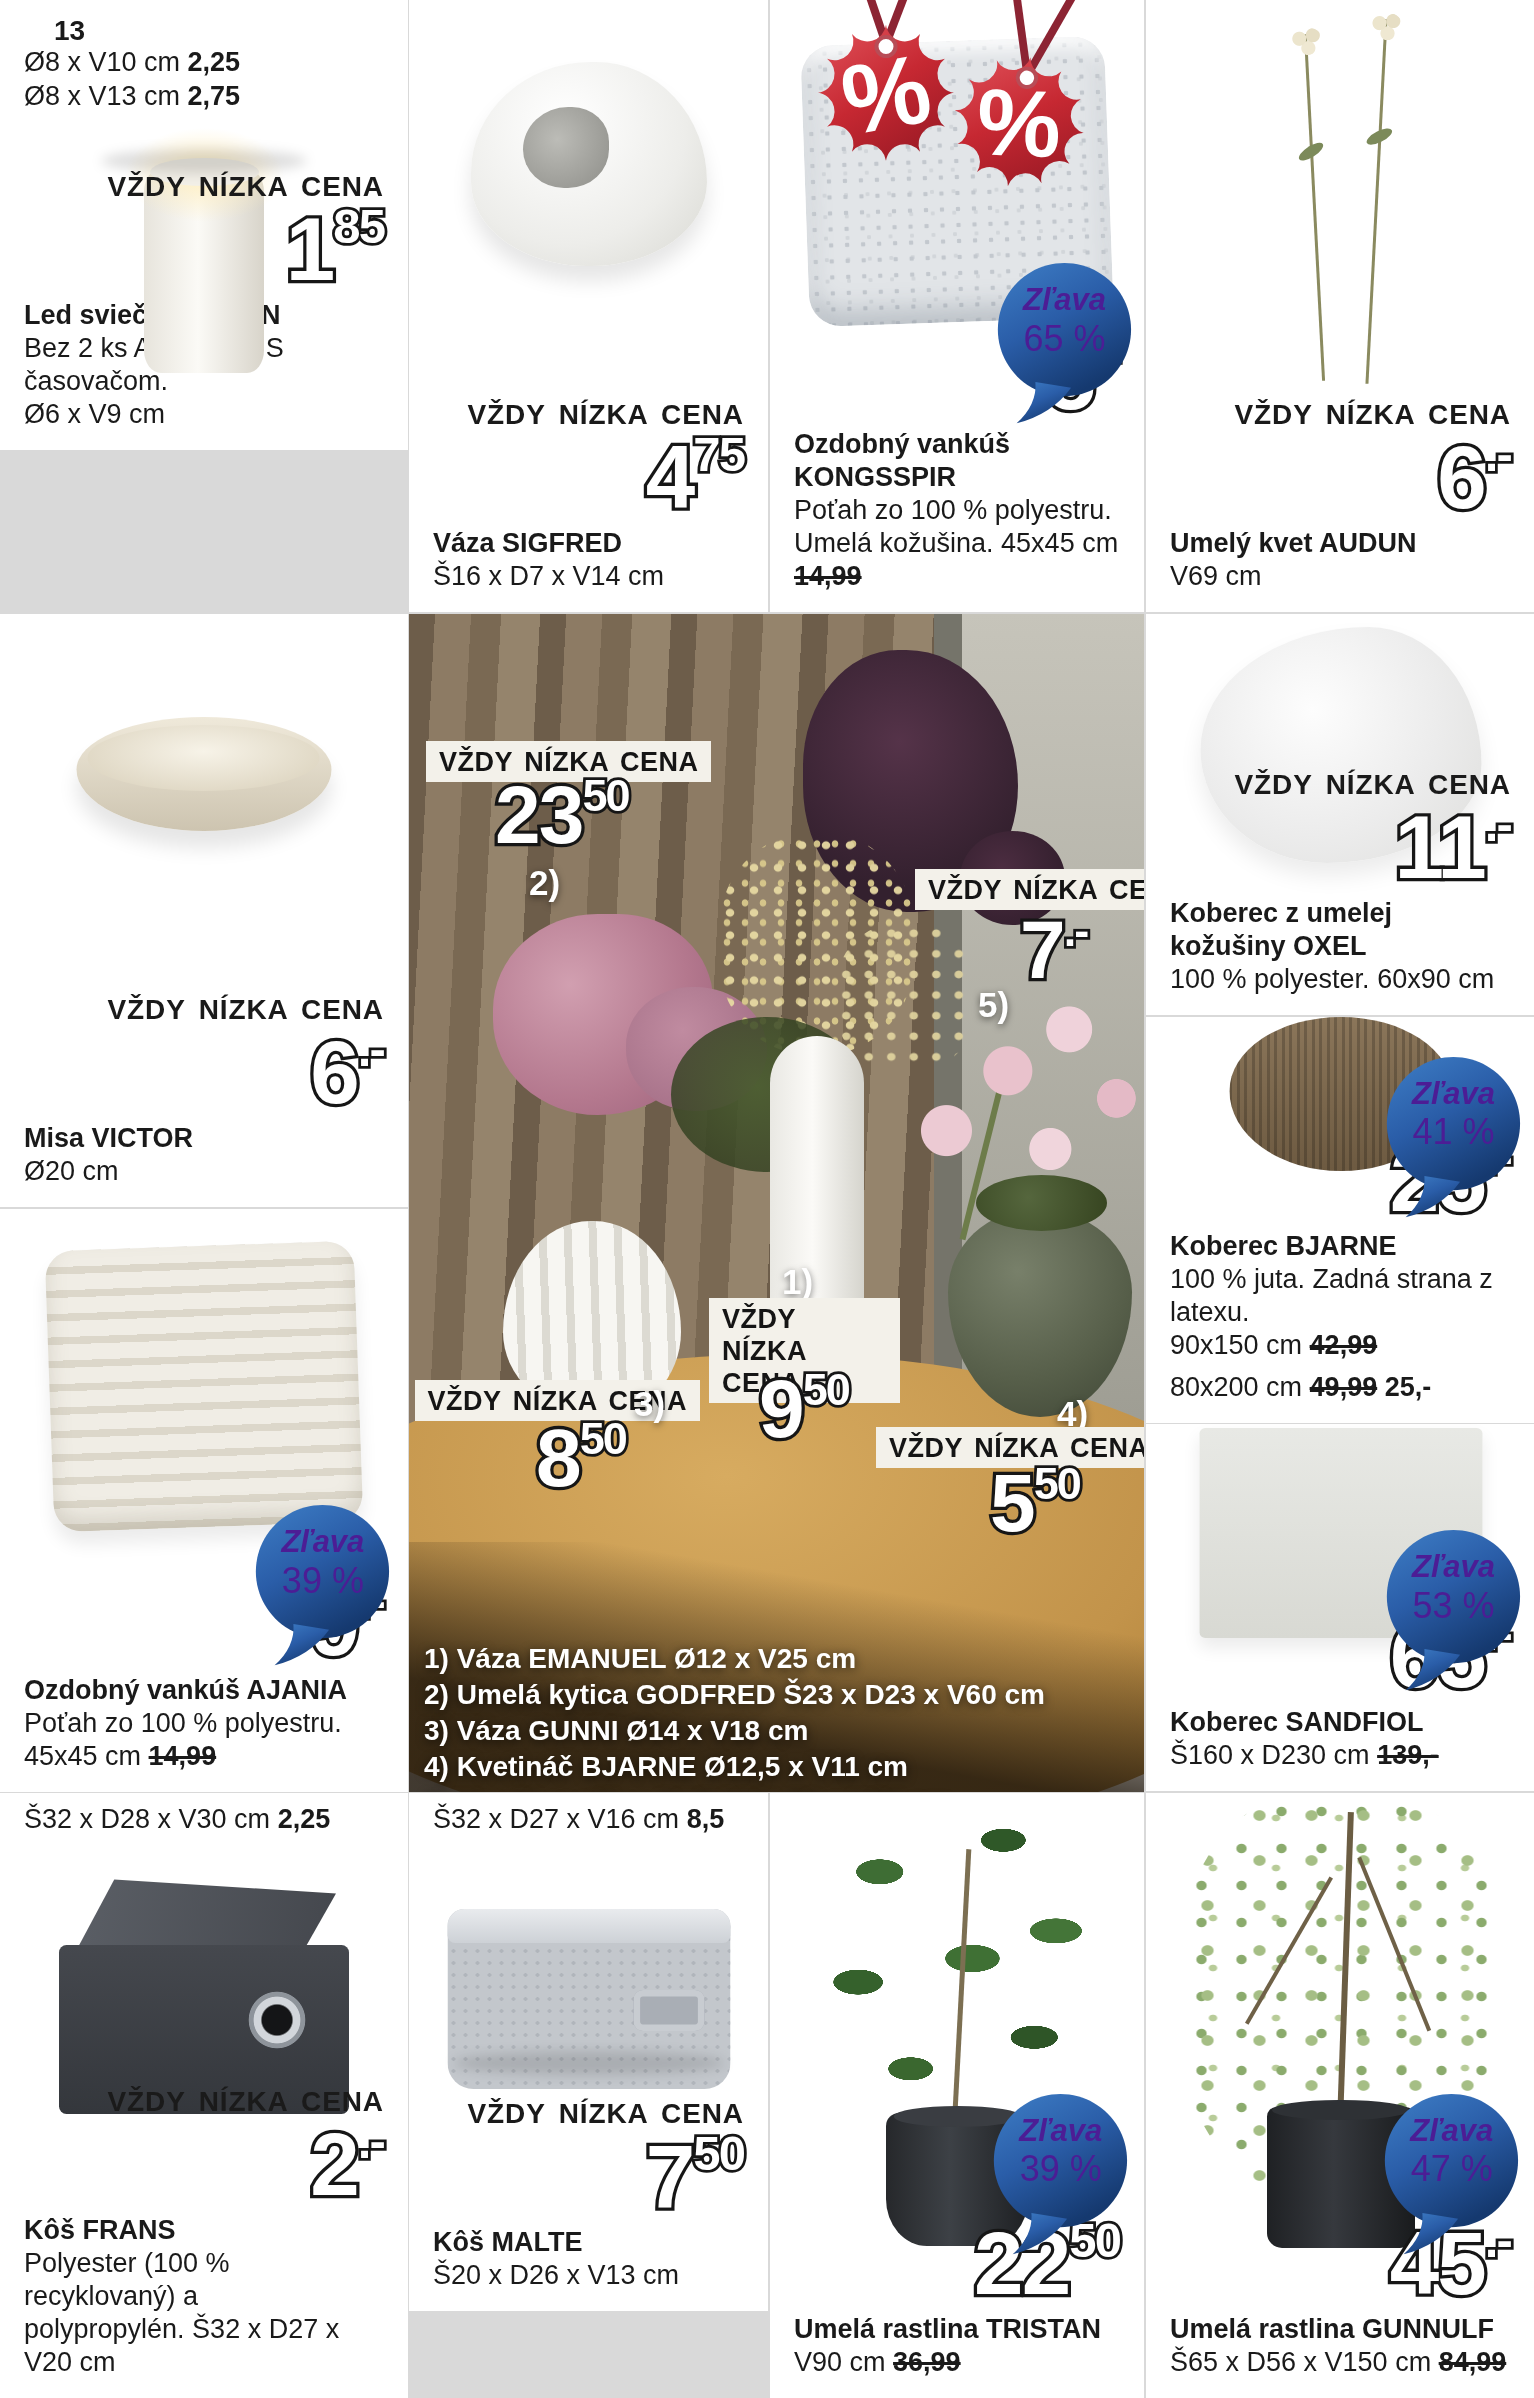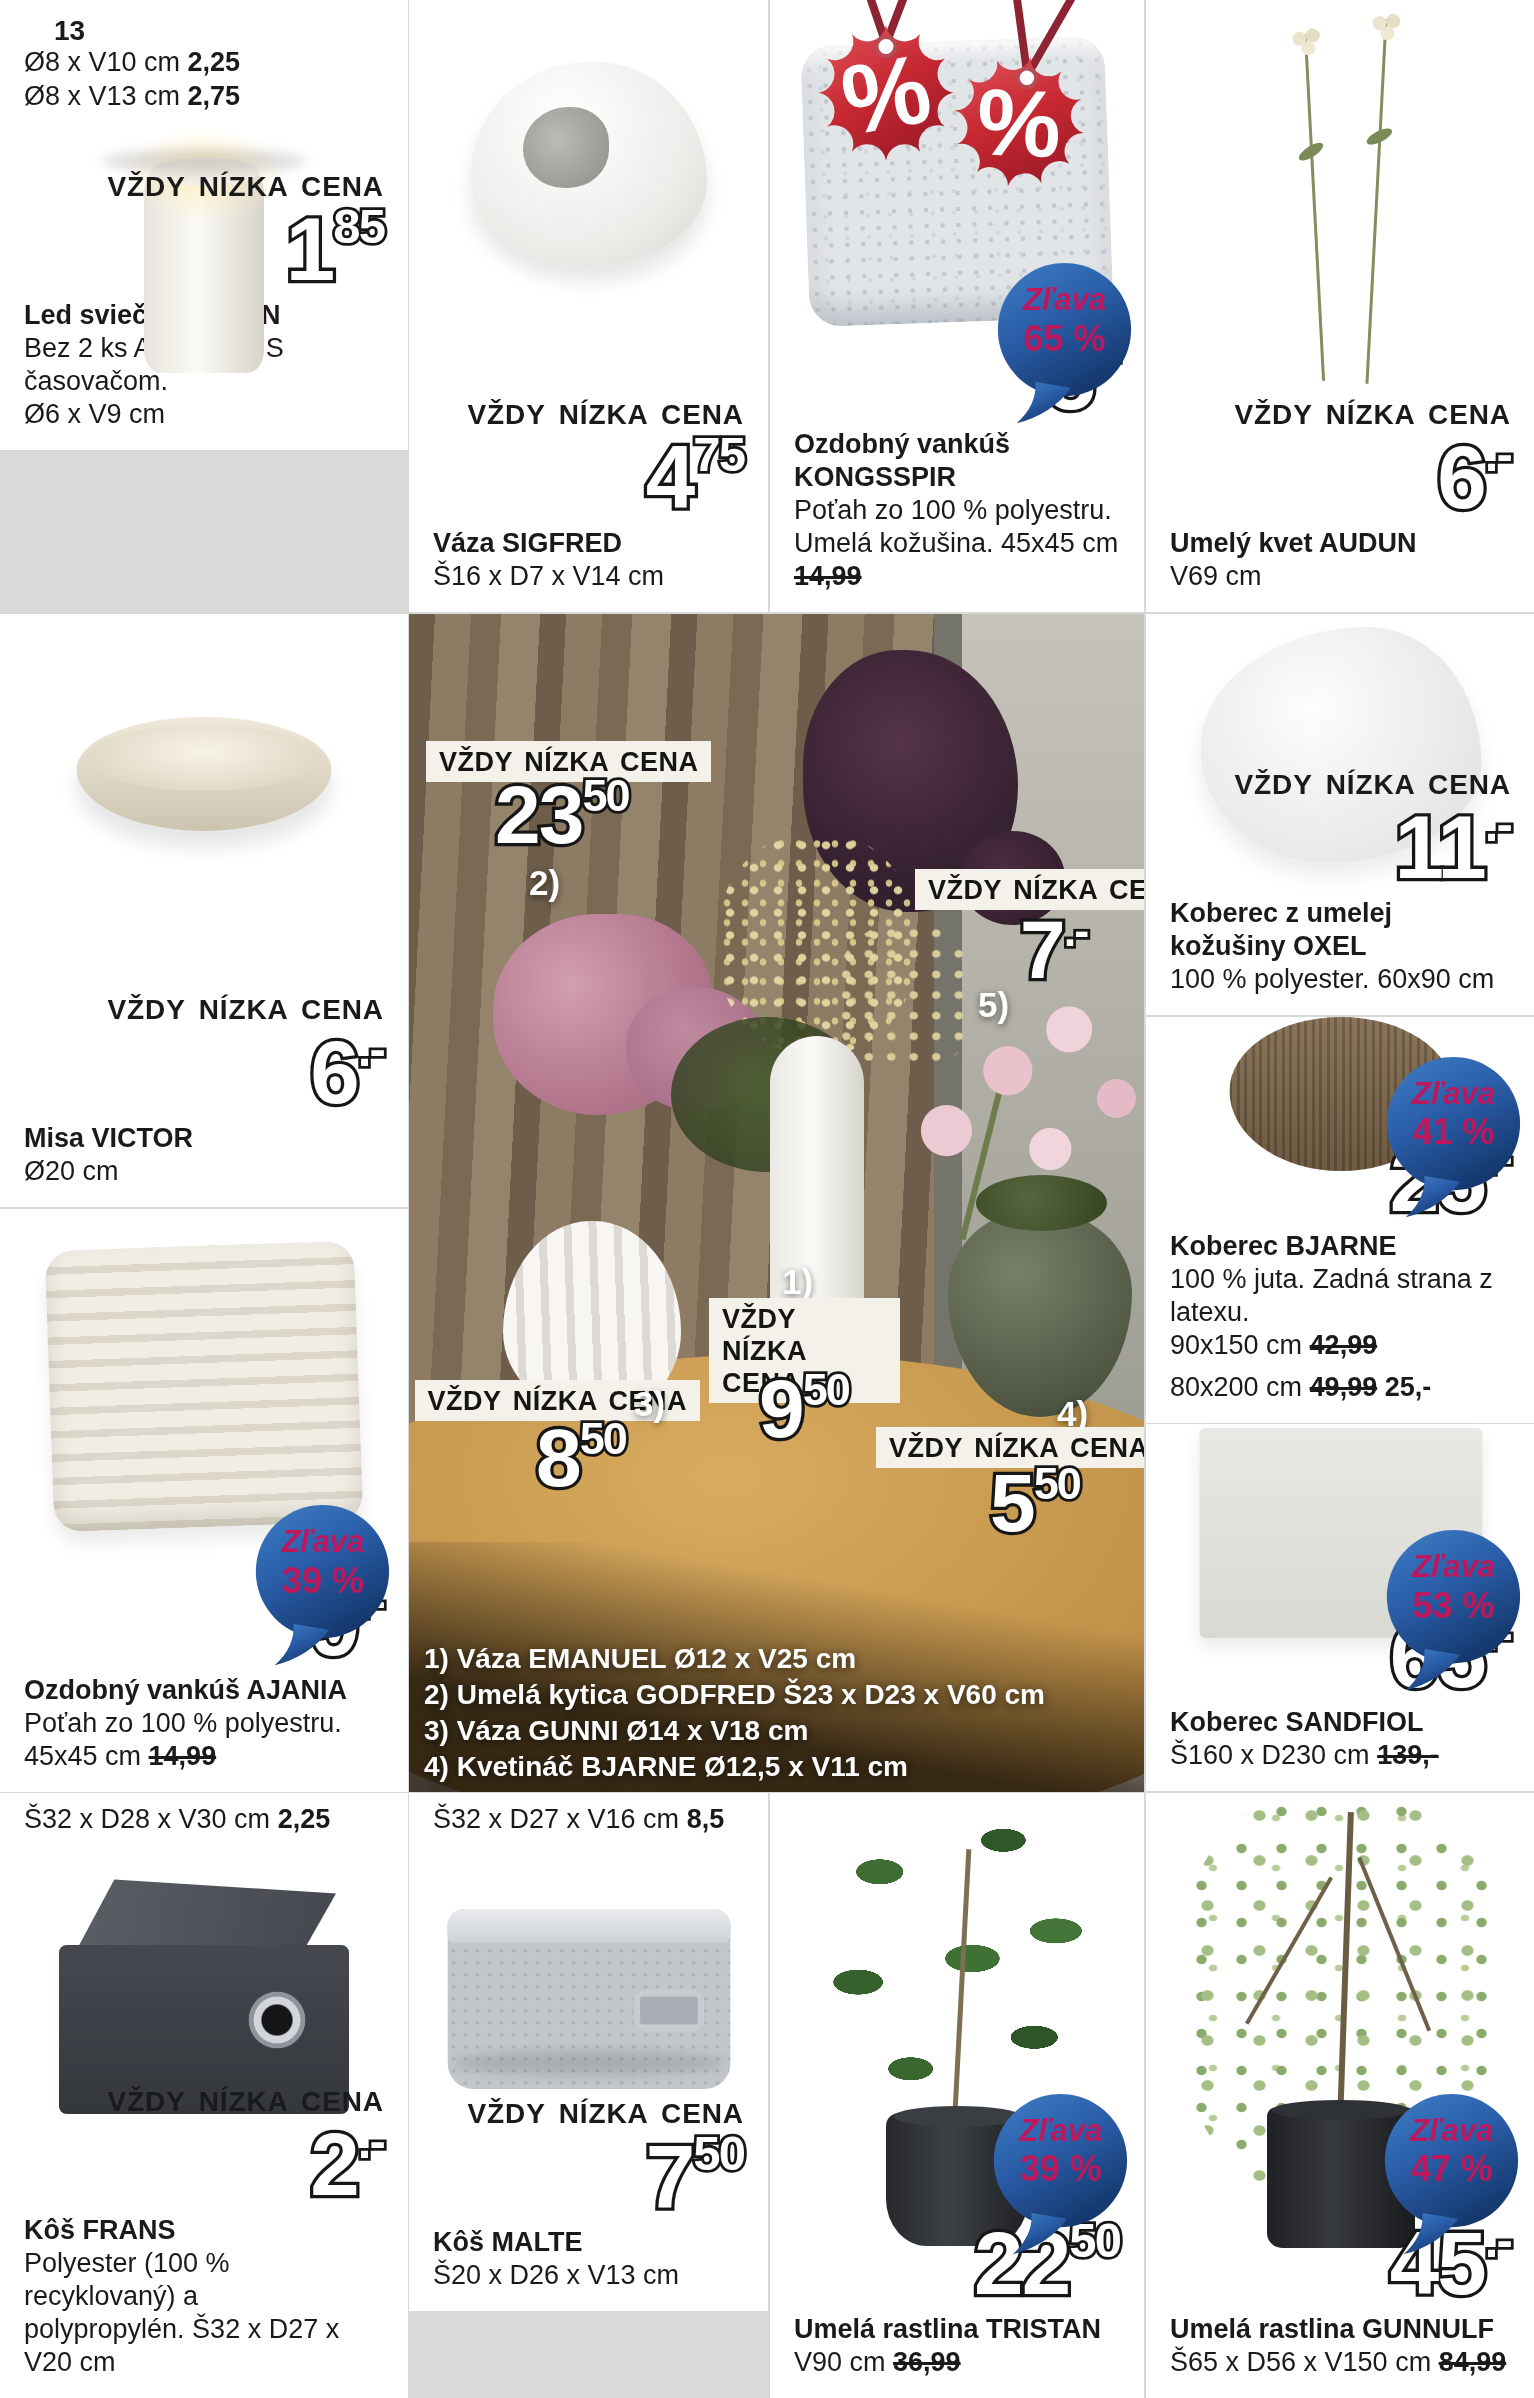--- a/index.html
+++ b/index.html
@@ -19,23 +19,23 @@
   .newp{font-weight:700;}
   .topsize{font-size:27px;line-height:34px;margin-top:9.4px;}
   .topsize b{font-weight:700;}
   .line{display:block;}
   .gap{margin-top:9.4px;}
   .pagenum{position:absolute;left:54px;top:15px;font-size:28px;font-weight:700;z-index:8;}
 
   
   .badge{position:absolute;width:141px;height:167px;z-index:5;}
   .badge svg{position:absolute;inset:0;width:100%;height:100%;overflow:visible;}
-  .badge .btxt{position:absolute;top:22.5px;left:0;width:141px;text-align:center;color:#be185d;line-height:1.05;}
+  .badge .btxt{position:absolute;top:22.5px;left:0;width:141px;text-align:center;color:#4c1d95;line-height:1.05;}
   .badge .btxt em{display:block;font-style:italic;font-size:31px;font-weight:600;}
-  .badge .btxt strong{display:block;font-size:36px;font-weight:700;margin-top:2.8px;}
+  .badge .btxt strong{display:block;font-size:36px;font-weight:400;margin-top:2.8px;}
 
   
   .tag{position:absolute;z-index:7;}
   .tag svg{overflow:visible;display:block;}
 
   
   .ph-label{position:absolute;background:#f3f1ea;color:#151515;font-weight:700;font-size:27px;line-height:32px;padding:4.7px 13px;letter-spacing:0.5px;word-spacing:3.7px;z-index:6;white-space:nowrap;}
   .ph-num{position:absolute;color:#fff;font-weight:700;font-size:35px;text-shadow:0 1.9px 7.5px rgba(0,0,0,.55);z-index:6;}
   .ph-price{position:absolute;z-index:6;text-align:right;}
   .ph-price .price .main{font-size:82px;}

